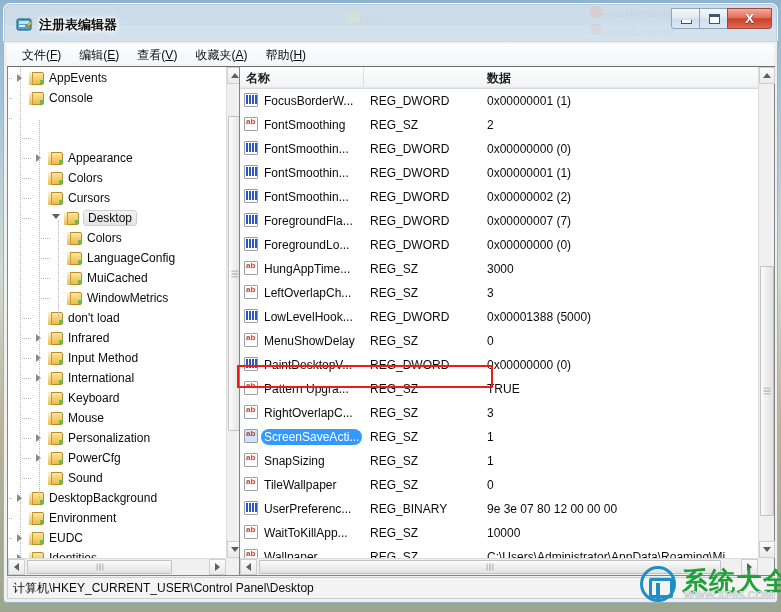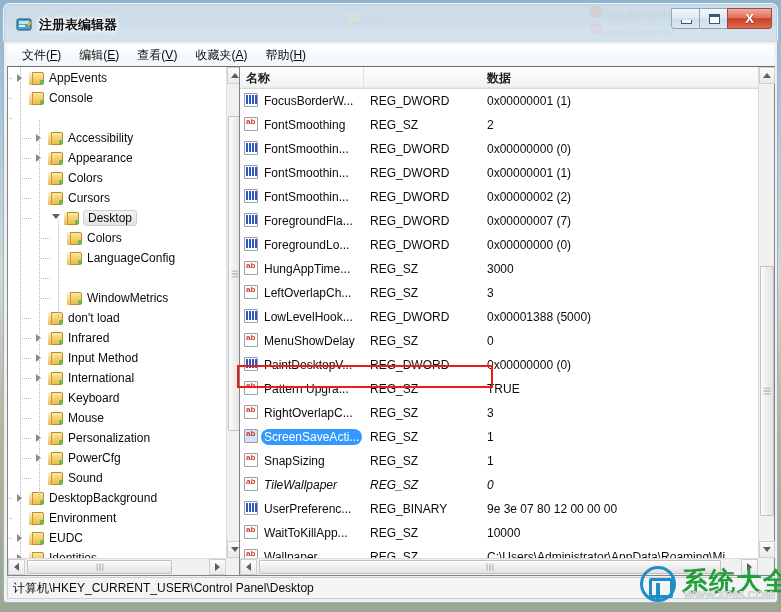--- a/index.html
+++ b/index.html
@@ -369,31 +369,20 @@
               <div class="tglyph"></div>
               <div class="folder">
                 <div class="fb"></div>
                 <div class="fs"></div>
                 <div class="fg"></div>
               </div>
               <span class="tlabel">Console</span>
             </div>
             <div class="tline-h" style="left: -5px; top: 31px;"></div>
             <div class="tline-h" style="left: -5px; top: 51px;"></div>
-            <div class="tnode" style="left: 24px; top: 61px;">
-              <div class="tglyph">
-                <div class="arrow-c"></div>
-              </div>
-              <div class="folder">
-                <div class="fb"></div>
-                <div class="fs"></div>
-                <div class="fg"></div>
-              </div>
-              <span class="tlabel">Accessibility</span>
-            </div>
             <div class="tline-h" style="left: 14px; top: 71px;"></div>
             <div class="tnode" style="left: 24px; top: 81px;">
               <div class="tglyph">
                 <div class="arrow-c"></div>
               </div>
               <div class="folder">
                 <div class="fb"></div>
                 <div class="fs"></div>
                 <div class="fg"></div>
               </div>
@@ -445,20 +434,29 @@
             <div class="tnode" style="left: 43px; top: 181px;">
               <div class="tglyph"></div>
               <div class="folder">
                 <div class="fb"></div>
                 <div class="fs"></div>
                 <div class="fg"></div>
               </div>
               <span class="tlabel">LanguageConfig</span>
             </div>
             <div class="tline-h" style="left: 33px; top: 191px;"></div>
+            <div class="tnode" style="left: 43px; top: 201px;">
+              <div class="tglyph"></div>
+              <div class="folder">
+                <div class="fb"></div>
+                <div class="fs"></div>
+                <div class="fg"></div>
+              </div>
+              <span class="tlabel">MuiCached</span>
+            </div>
             <div class="tline-h" style="left: 33px; top: 211px;"></div>
             <div class="tnode" style="left: 43px; top: 221px;">
               <div class="tglyph"></div>
               <div class="folder">
                 <div class="fb"></div>
                 <div class="fs"></div>
                 <div class="fg"></div>
               </div>
               <span class="tlabel">WindowMetrics</span>
             </div>
@@ -773,21 +771,21 @@
               <span class="ldata">1</span>
             </div>
             <div class="lrow" style="top: 360px;">
               <div class="licon sz">
                 <div class="page"></div>
               </div>
               <span class="lname">SnapSizing</span>
               <span class="ltype">REG_SZ</span>
               <span class="ldata">1</span>
             </div>
-            <div class="lrow" style="top: 384px; font-style: italic;">
+            <div class="lrow" style="top: 384px;">
               <div class="licon sz">
                 <div class="page"></div>
               </div>
               <span class="lname">TileWallpaper</span>
               <span class="ltype">REG_SZ</span>
               <span class="ldata">0</span>
             </div>
             <div class="lrow" style="top: 408px;">
               <div class="licon dw">
                 <div class="page"></div>

